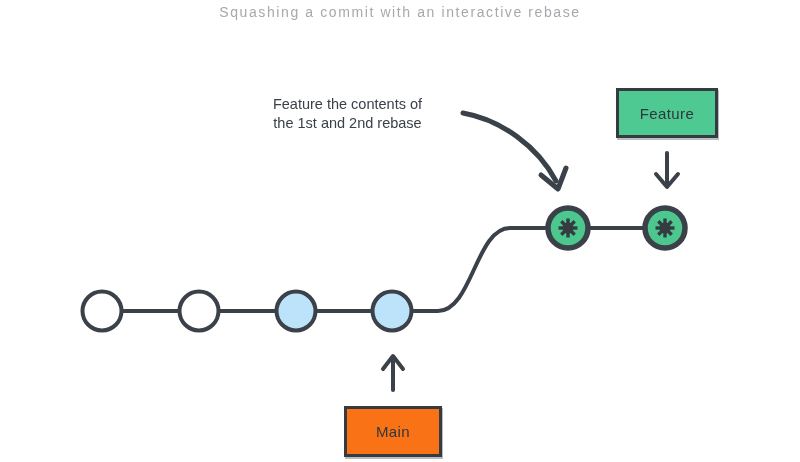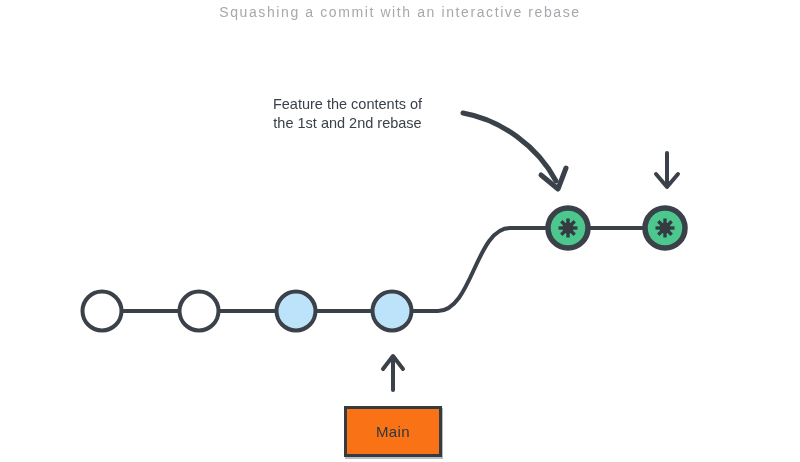--- a/index.html
+++ b/index.html
@@ -117,18 +117,21 @@
       <line x1="667" y1="153" x2="667" y2="185"></line>
       <polyline points="656,174 667,187 678,174"></polyline>
     </g>
 
     <g fill="none" stroke="#3a4149" stroke-width="4" stroke-linecap="round" stroke-linejoin="round">
       <line x1="393" y1="390" x2="393" y2="358"></line>
       <polyline points="383,369 393,356 403,369"></polyline>
     </g>
   </svg>
 
+  <div class="branch-label feature-label">
+    <span>Feature</span>
+  </div>
 
   <div class="branch-label main-label">
     <span>Main</span>
   </div>
 
 </div>
 
 </body></html>

